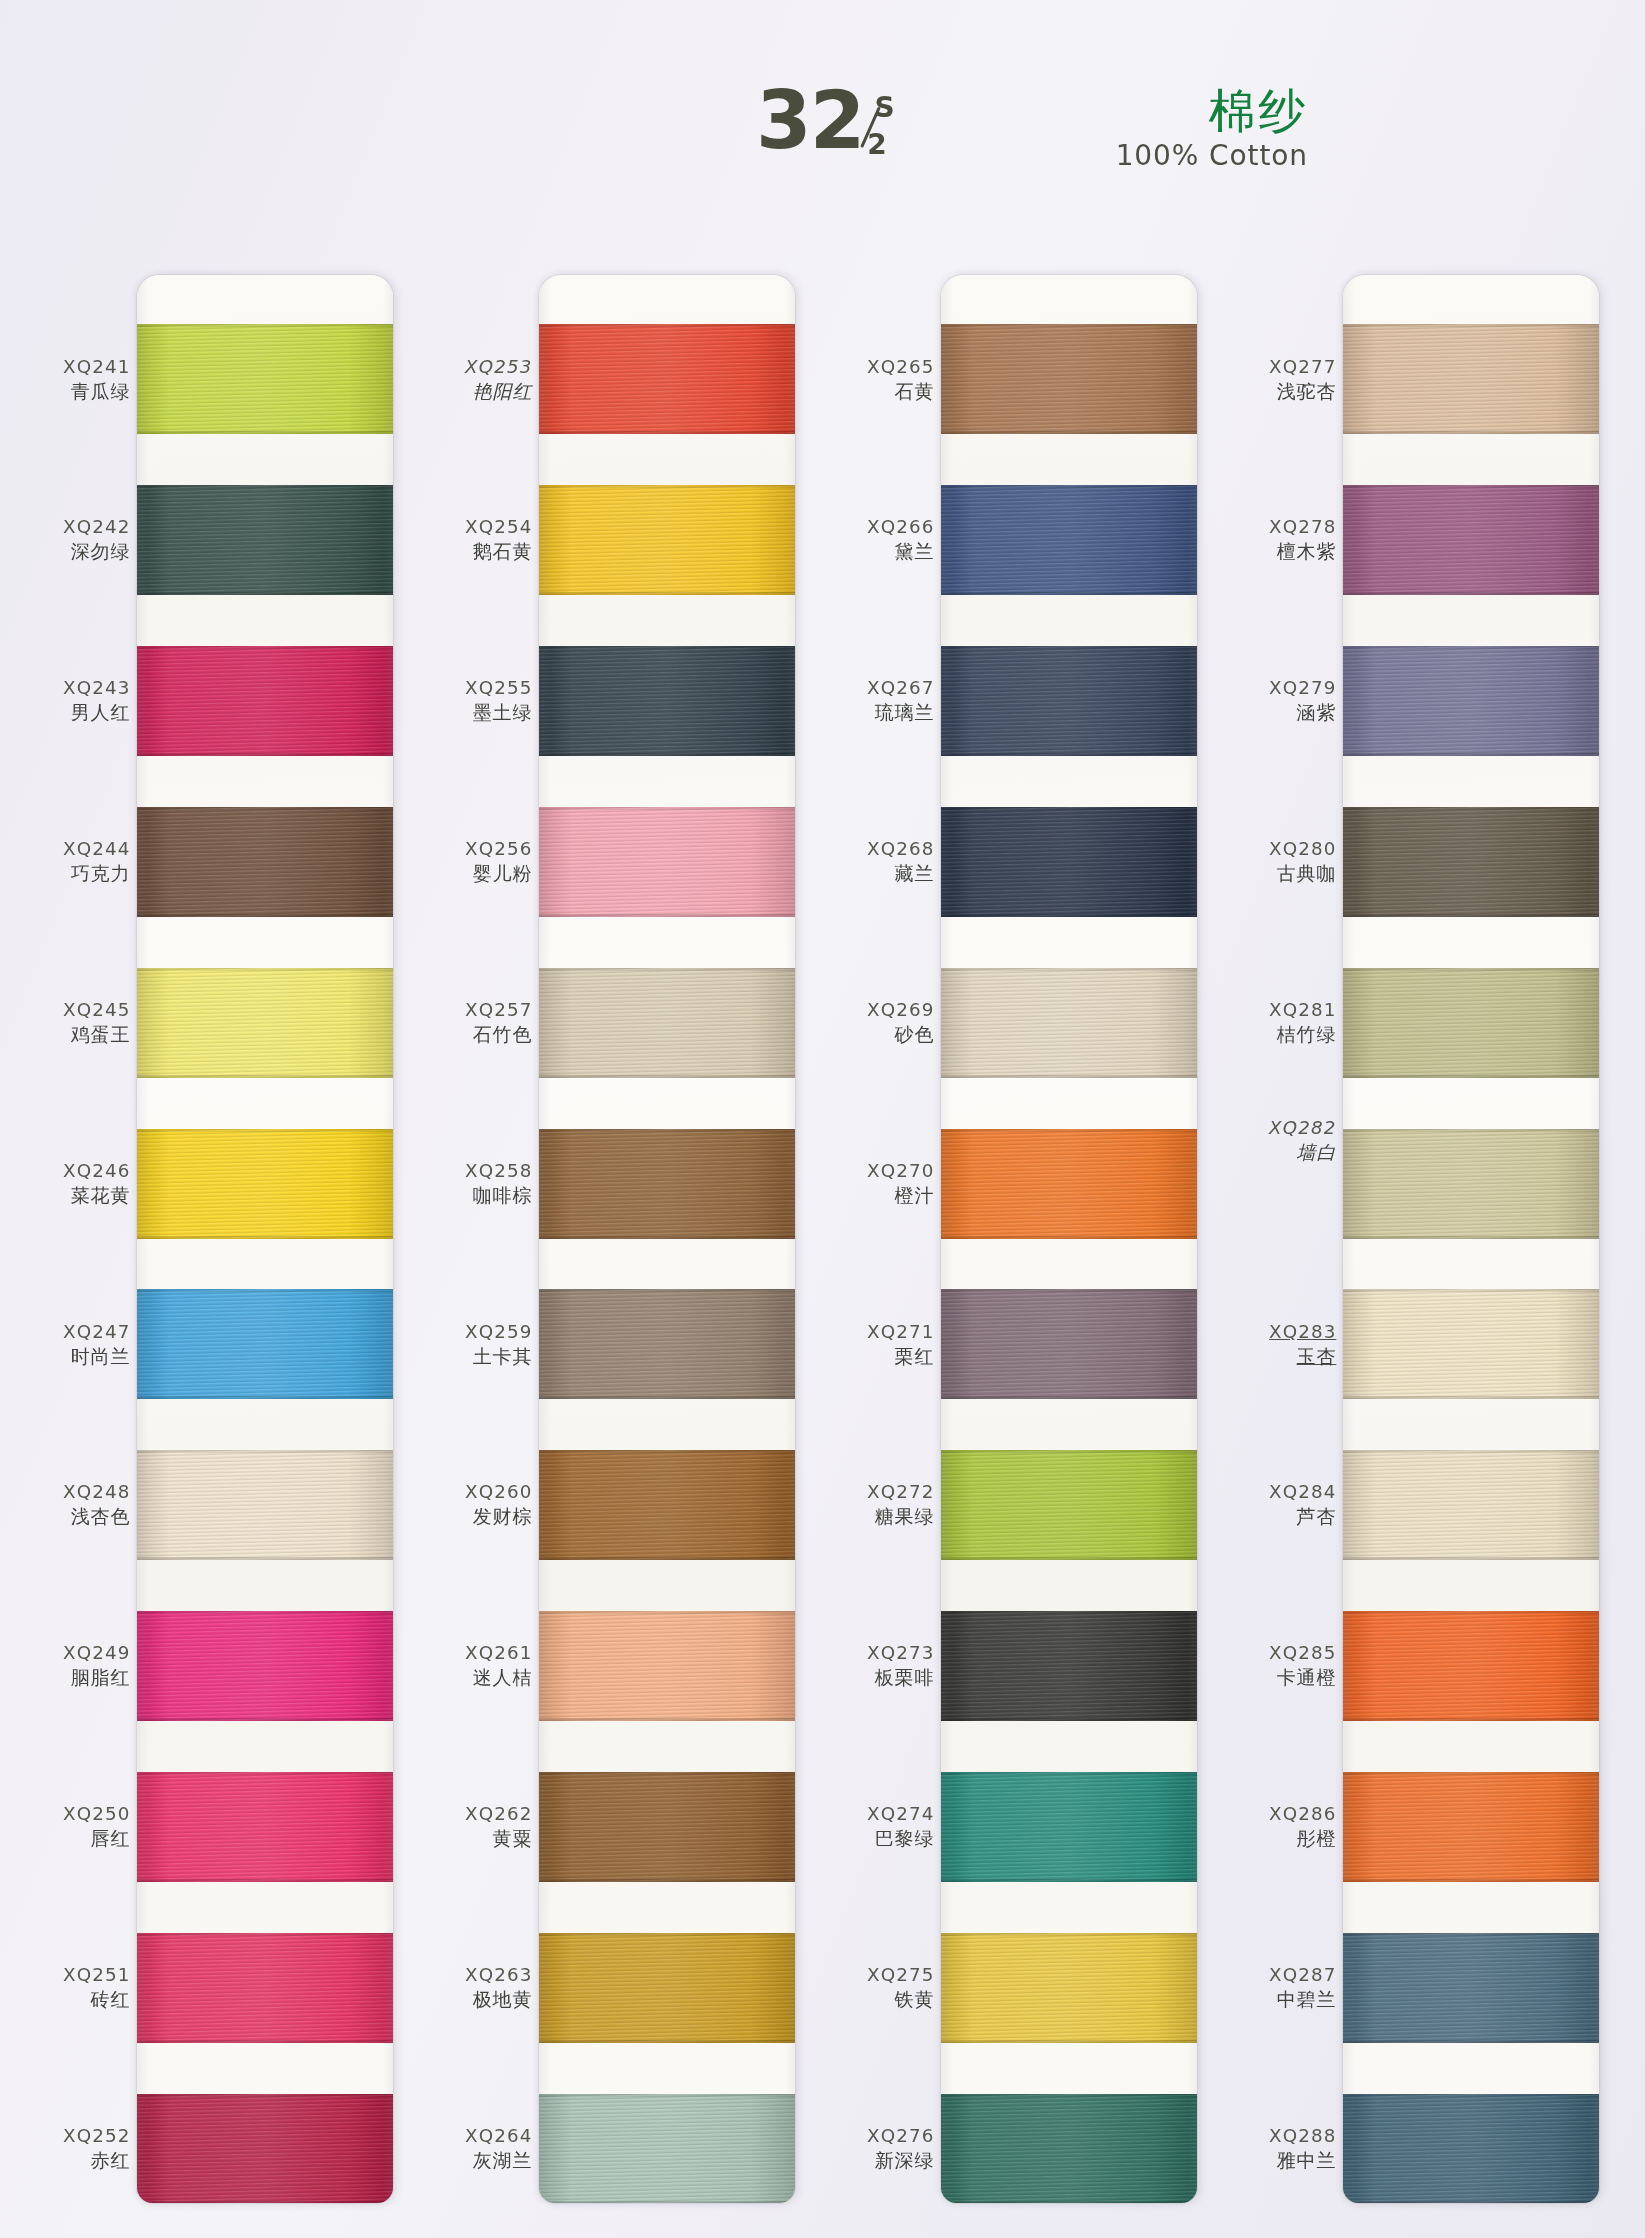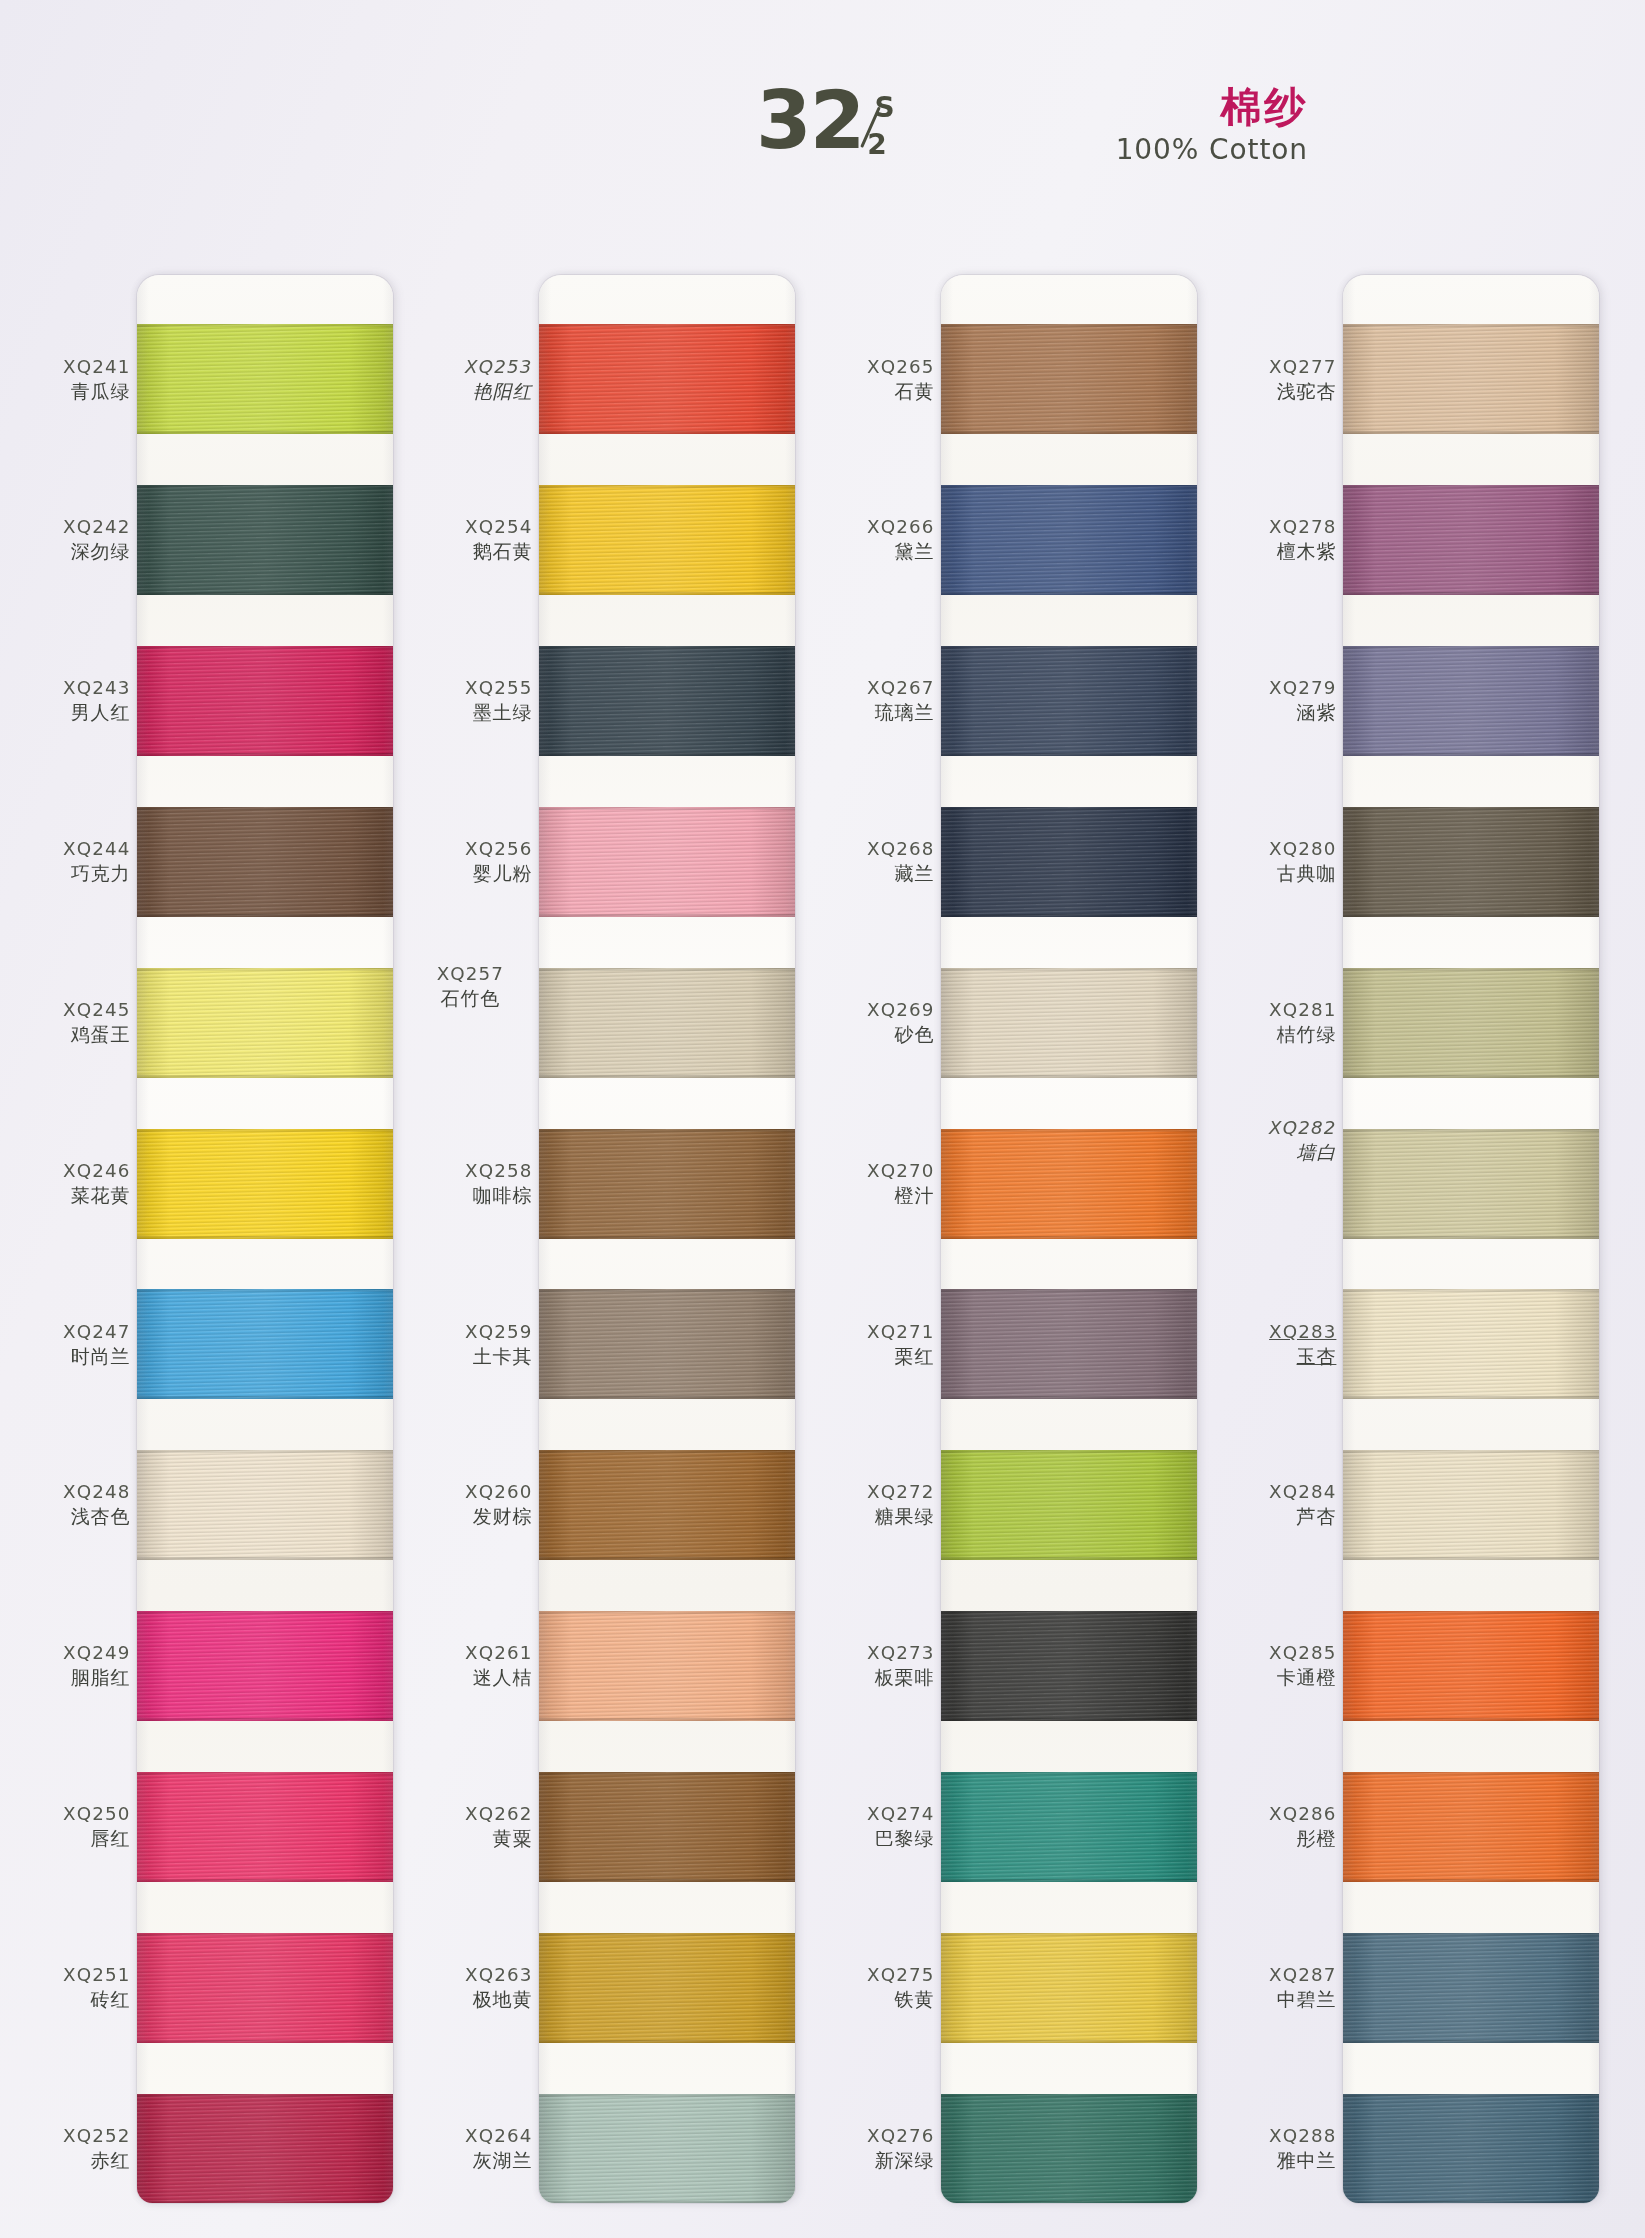--- a/index.html
+++ b/index.html
@@ -76,25 +76,25 @@
   }
 
   .fiber-block {
     position: absolute;
     right: 85px;
     top: 87px;
     text-align: right;
     color: #3c3f36;
   }
   .fiber-cn {
-    font-size: 41px;
-    font-weight: 700;
+    font-size: 47px;
+    font-weight: 400;
     letter-spacing: 2.7px;
     line-height: 1.0;
-    color: #be185d;
+    color: #15803d;
   }
   .fiber-en {
     margin-top: 4.6px;
     font-size: 28px;
     font-weight: 400;
     letter-spacing: 0.9px;
     color: #4b4e44;
   }
 
   
@@ -438,21 +438,21 @@
         <span class="name">鹅石黄</span>
       </div>
       <div class="label" style="left: 6.4px; top: 422px;">
         <span class="code">XQ255</span>
         <span class="name">墨土绿</span>
       </div>
       <div class="label" style="left: 6.4px; top: 583px;">
         <span class="code">XQ256</span>
         <span class="name">婴儿粉</span>
       </div>
-      <div class="label" style="left: 6.4px; top: 708px; text-align: center;">
+      <div class="label" style="left: 6.4px; top: 744px;">
         <span class="code">XQ257</span>
         <span class="name">石竹色</span>
       </div>
       <div class="label" style="left: 6.4px; top: 905px;">
         <span class="code">XQ258</span>
         <span class="name">咖啡棕</span>
       </div>
       <div class="label" style="left: 6.4px; top: 1066px;">
         <span class="code">XQ259</span>
         <span class="name">土卡其</span>

